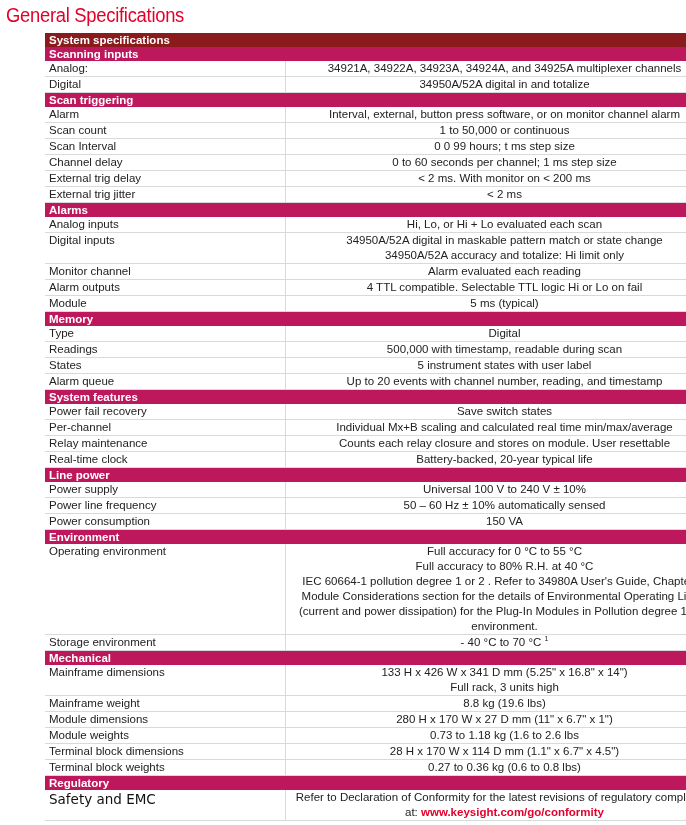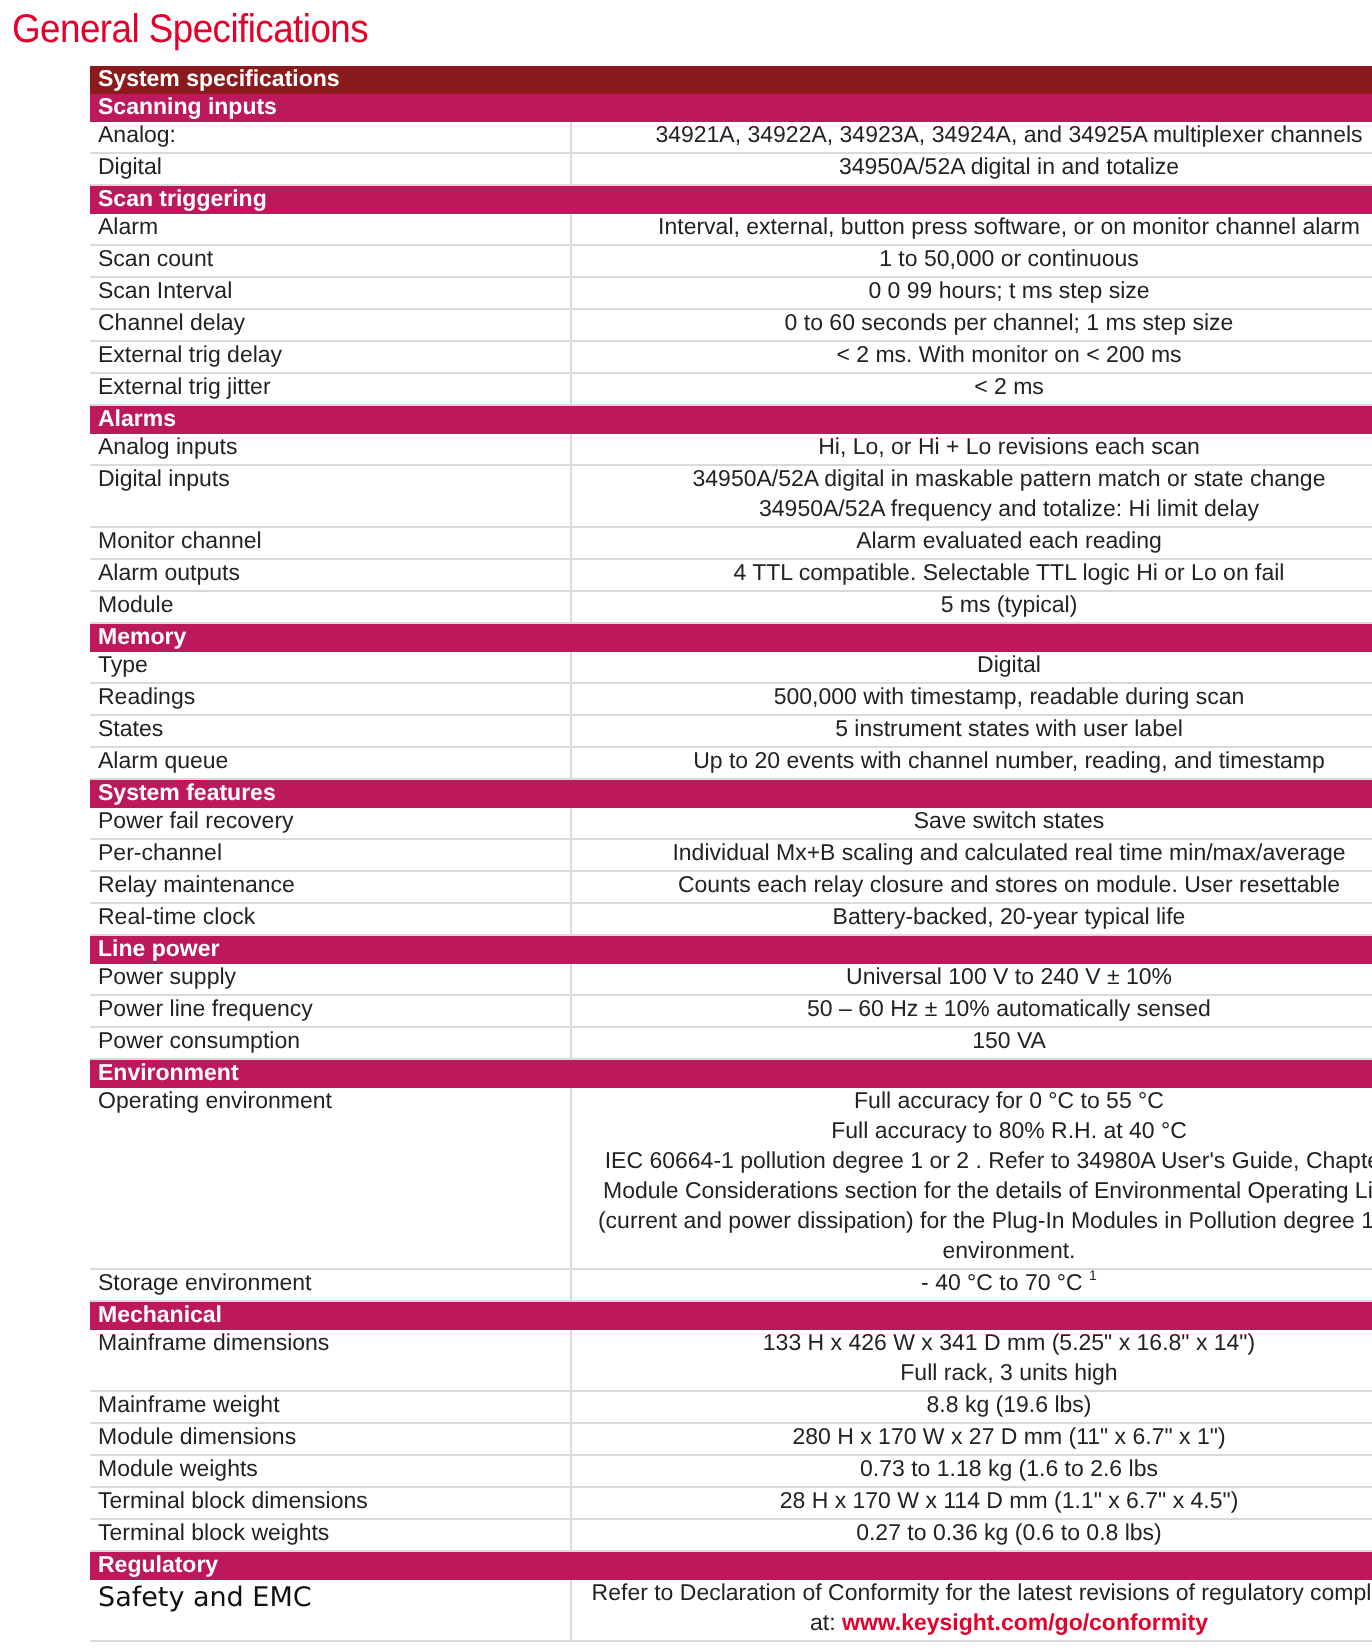--- a/index.html
+++ b/index.html
@@ -71,28 +71,28 @@
       <div class="row">
         <div class="k">External trig jitter</div>
         <div class="v">
           <div><span>&lt; 2 ms</span></div>
         </div>
       </div>
       <div class="band-sec">Alarms</div>
       <div class="row">
         <div class="k">Analog inputs</div>
         <div class="v">
-          <div><span>Hi, Lo, or Hi + Lo revisions each scan</span></div>
+          <div><span>Hi, Lo, or Hi + Lo evaluated each scan</span></div>
         </div>
       </div>
       <div class="row">
         <div class="k">Digital inputs</div>
         <div class="v">
           <div><span>34950A/52A digital in maskable pattern match or state change</span></div>
-          <div><span>34950A/52A frequency and totalize: Hi limit delay</span></div>
+          <div><span>34950A/52A accuracy and totalize: Hi limit only</span></div>
         </div>
       </div>
       <div class="row">
         <div class="k">Monitor channel</div>
         <div class="v">
           <div><span>Alarm evaluated each reading</span></div>
         </div>
       </div>
       <div class="row">
         <div class="k">Alarm outputs</div>

